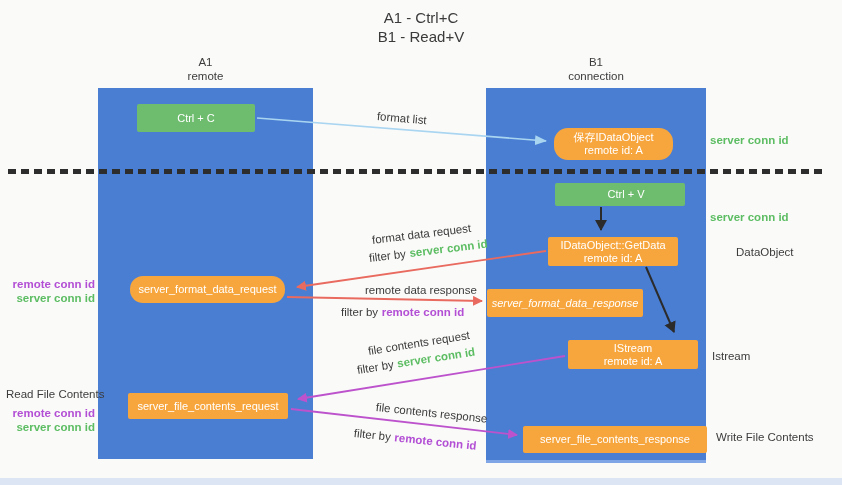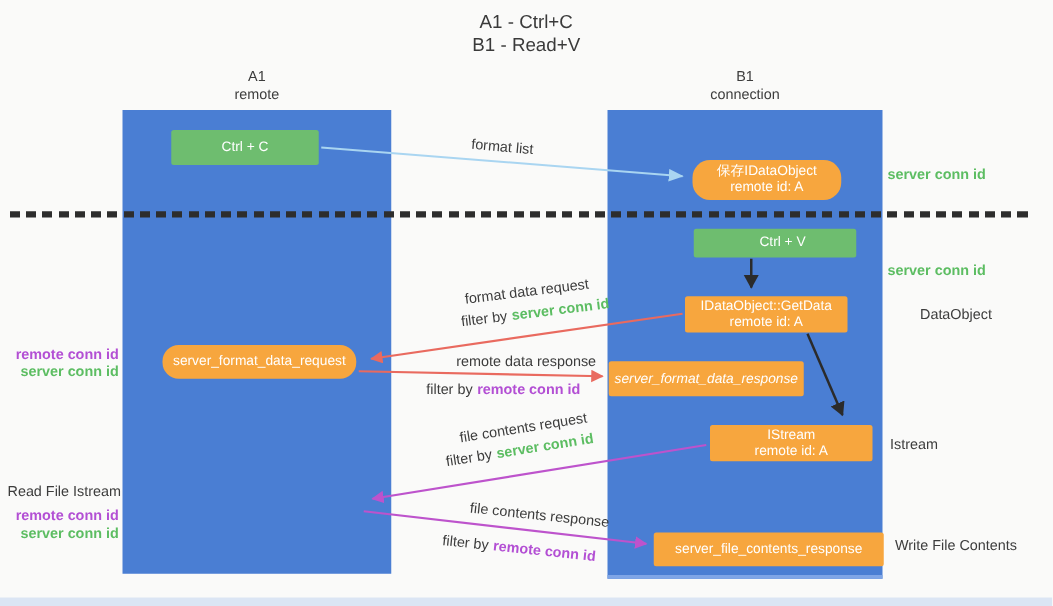--- a/index.html
+++ b/index.html
@@ -93,20 +93,23 @@
 
   <div class="node orange" style="left:487px; top:289px; width:156px; height:28px;font-style:italic;">
     <div>server_format_data_response</div>
   </div>
 
   <div class="node orange" style="left:568px; top:340px; width:130px; height:29px;">
     <div>IStream</div>
     <div>remote id: A</div>
   </div>
 
+  <div class="node orange" style="left:128px; top:393px; width:160px; height:26px;">
+    <div>server_file_contents_request</div>
+  </div>
 
   <div class="node orange" style="left:523px; top:426px; width:184px; height:27px;">
     <div>server_file_contents_response</div>
   </div>
 
   <div class="lbl" style="left:377px; top:110px; transform:rotate(5deg);">format list</div>
 
   <div class="lbl" style="left:372px; top:234px; transform:rotate(-7deg);">format data request</div>
   <div class="lbl" style="left:369px; top:252px; transform:rotate(-7deg);">
     <span>filter by</span><span class="idg gap">server conn id</span>
@@ -125,21 +128,21 @@
   <div class="lbl" style="left:376px; top:401px; transform:rotate(6deg);">file contents response</div>
   <div class="lbl" style="left:354px; top:427px; transform:rotate(6deg);">
     <span>filter by</span><span class="idp gap">remote conn id</span>
   </div>
 
   <div class="lbl right-align" style="left:0; top:277px; width:95px; line-height:14px;">
     <div class="idp">remote conn id</div>
     <div class="idg">server conn id</div>
   </div>
 
-  <div class="lbl" style="left:6px; top:388px;">Read File Istream</div>
+  <div class="lbl" style="left:6px; top:388px;">Read File Contents</div>
   <div class="lbl right-align" style="left:0; top:406px; width:95px; line-height:14px;">
     <div class="idp">remote conn id</div>
     <div class="idg">server conn id</div>
   </div>
 
   <div class="lbl idg" style="left:710px; top:134px;">server conn id</div>
   <div class="lbl idg" style="left:710px; top:211px;">server conn id</div>
   <div class="lbl" style="left:712px; top:246px;margin-left:24px;">DataObject</div>
   <div class="lbl" style="left:712px; top:350px;">Istream</div>
   <div class="lbl" style="left:716px; top:431px;">Write File Contents</div>

